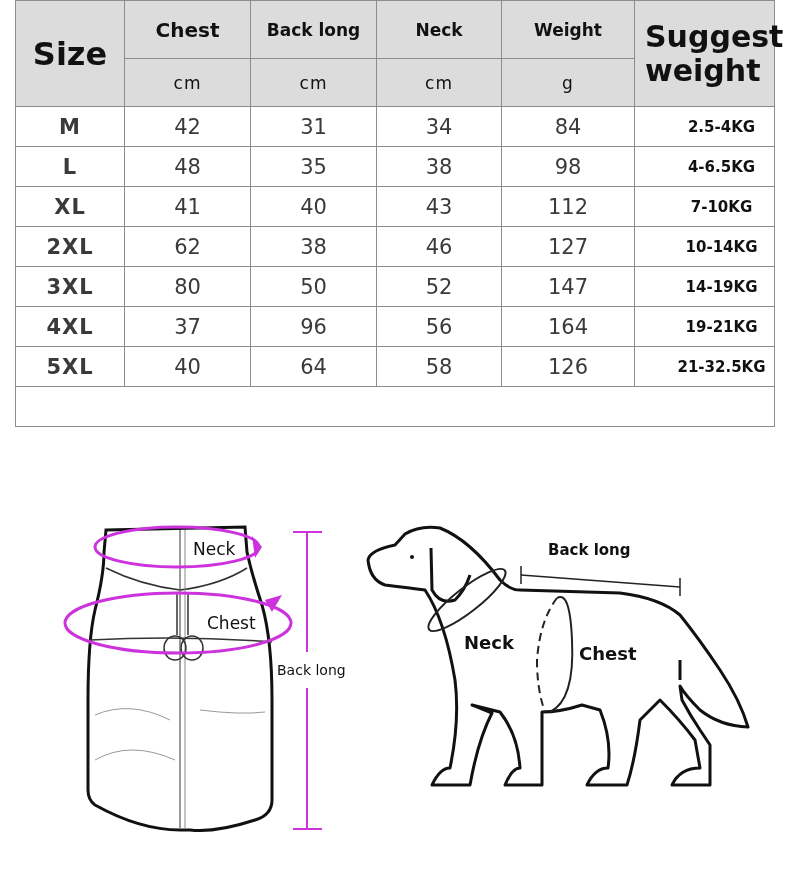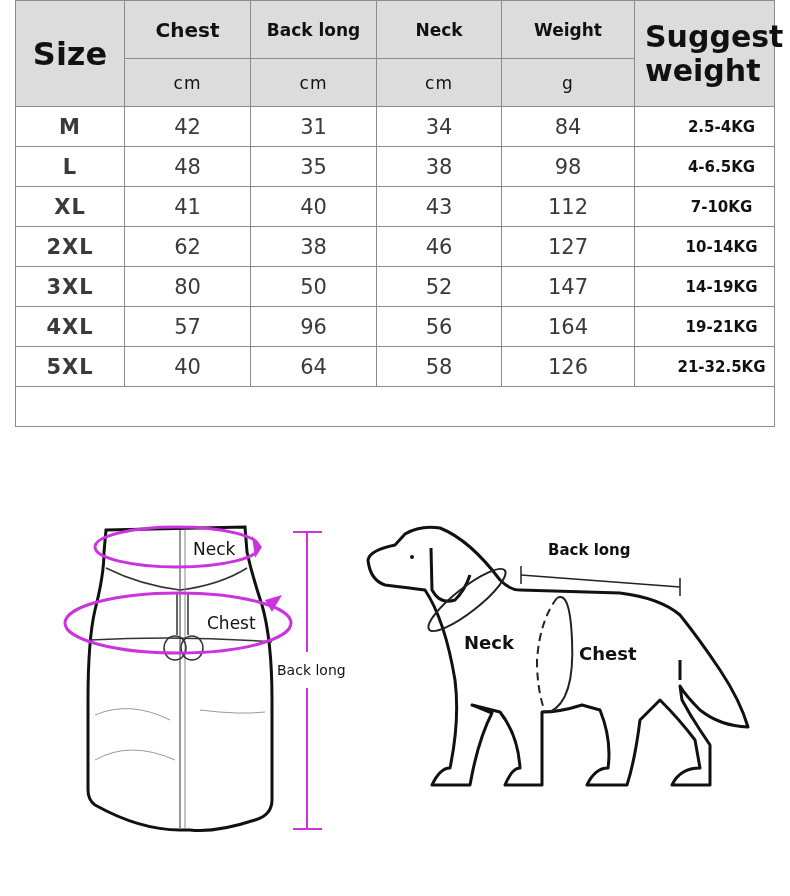--- a/index.html
+++ b/index.html
@@ -92,21 +92,21 @@
     <tr>
       <td class="c-size">3XL</td>
       <td>80</td>
       <td>50</td>
       <td>52</td>
       <td>147</td>
       <td class="c-suggest">14-19KG</td>
     </tr>
     <tr>
       <td class="c-size">4XL</td>
-      <td>57</td>
+      <td>37</td>
       <td>96</td>
       <td>56</td>
       <td>164</td>
       <td class="c-suggest">19-21KG</td>
     </tr>
     <tr>
       <td class="c-size">5XL</td>
       <td>40</td>
       <td>64</td>
       <td>58</td>

